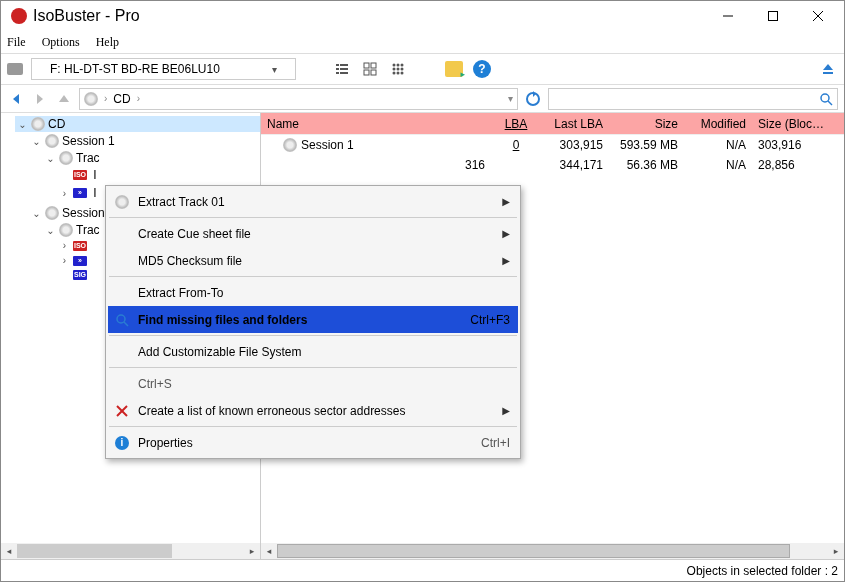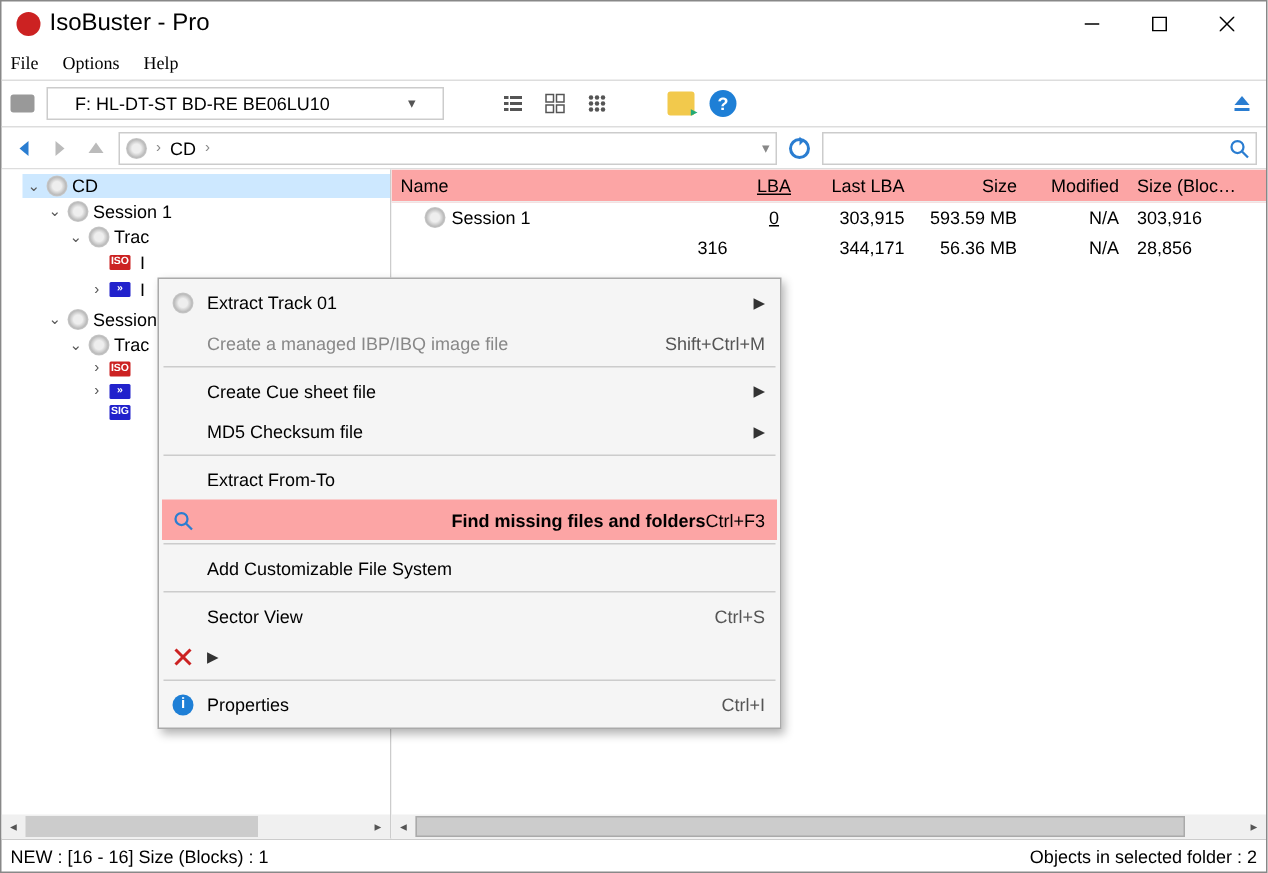--- a/index.html
+++ b/index.html
@@ -49,21 +49,21 @@
 .col-mod { width: 68px; text-align: right; }
 .col-sizeblk { width: 80px; text-align: left; }
 .listrow { display: flex; height: 20px; align-items: center; }
 .listrow .disc { width: 14px; height: 14px; background: radial-gradient(circle,#eee 30%,#bbb 60%,#eee 100%); border-radius: 50%; margin-right: 4px; display:inline-block; vertical-align:middle; }
 .contextmenu { position: absolute; left: 104px; top: 152px; width: 416px; background: #f5f5f5; border: 1px solid #aaa; box-shadow: 2px 3px 6px rgba(0,0,0,0.3); z-index: 100; padding: 2px; margin-top: 32px; }
 .cm-row { display: flex; align-items: center; height: 27px; padding: 0 8px 0 30px; position: relative; cursor: pointer; font-size: 12px; }
 .cm-row .cm-icon { position: absolute; left: 6px; width: 16px; height: 16px; display:flex;align-items:center;justify-content:center; }
 .cm-row .cm-label { flex: 1; }
 .cm-row .cm-shortcut { color: #555; font-size: 12px; }
 .cm-row.disabled { color: #888; }
-.cm-row.highlight { background: #fca5a5; color: #000; text-align: right; }
+.cm-row.highlight { background: #1d4ed8; color: #000; }
 .cm-row.highlight .cm-shortcut { color: #000; }
 .cm-sep { height: 1px; background: #ccc; margin: 2px 1px; }
 .cm-sub { font-size: 10px; color: #333; }
 .statusbar { height: 22px; border-top: 1px solid #ccc; display: flex; align-items: center; padding: 0 6px; font-size: 12px; }
 .statusbar .spacer { flex: 1; }
 .hscroll { position: absolute; bottom: 0; left: 0; right: 0; height: 16px; background: #f0f0f0; display:flex; align-items:center; }
 .hscroll .thumb { height: 14px; background: #ccc; border: 1px solid #aaa; }
 .hscroll .arrow { width:16px; height:16px; display:flex;align-items:center;justify-content:center; font-size:9px; color:#555;}
 .tree-hscroll { position: absolute; bottom:0; left:0; right:0; height:16px; background:#f0f0f0; display:flex; align-items:center;}
 .tree-hscroll .thumb{height:14px;background:#ccc;flex:0 0 60%;}
@@ -325,24 +325,20 @@
 </div>
 
 <div class="contextmenu">
   <div class="cm-row">
     <span class="cm-icon">
         <span style="width:14px;height:14px;background:radial-gradient(circle,#eee 30%,#bbb 60%,#eee 100%);border-radius:50%;display:inline-block"></span>
       </span>
     <span class="cm-label">Extract Track 01</span>
     <span class="cm-sub">▶</span>
   </div>
-  <div class="cm-row disabled">
-    <span class="cm-label">Create a managed IBP/IBQ image file</span>
-    <span class="cm-shortcut">Shift+Ctrl+M</span>
-  </div>
   <div class="cm-sep"></div>
   <div class="cm-row">
     <span class="cm-label">Create Cue sheet file</span>
     <span class="cm-sub">▶</span>
   </div>
   <div class="cm-row">
     <span class="cm-label">MD5 Checksum file</span>
     <span class="cm-sub">▶</span>
   </div>
   <div class="cm-sep"></div>
@@ -358,39 +354,38 @@
       </span>
     <span class="cm-label" style="font-weight:bold">Find missing files and folders</span>
     <span class="cm-shortcut">Ctrl+F3</span>
   </div>
   <div class="cm-sep"></div>
   <div class="cm-row">
     <span class="cm-label">Add Customizable File System</span>
   </div>
   <div class="cm-sep"></div>
   <div class="cm-row">
-    <span class="cm-label">Sector View</span>
     <span class="cm-shortcut">Ctrl+S</span>
   </div>
   <div class="cm-row">
     <span class="cm-icon">
         <svg width="12" height="12">
           <line x1="1" y1="1" x2="11" y2="11" stroke="#c22" stroke-width="2"></line>
           <line x1="11" y1="1" x2="1" y2="11" stroke="#c22" stroke-width="2"></line>
         </svg>
       </span>
+    <span class="cm-label">Create a list of known erroneous sector addresses</span>
     <span class="cm-sub">▶</span>
   </div>
   <div class="cm-sep"></div>
   <div class="cm-row">
     <span class="cm-icon">
         <span style="width:14px;height:14px;border-radius:50%;background:#1e7fd6;color:#fff;display:inline-flex;align-items:center;justify-content:center;font-weight:bold;font-size:10px">i</span>
       </span>
     <span class="cm-label">Properties</span>
     <span class="cm-shortcut">Ctrl+I</span>
   </div>
 </div>
 
 <div class="statusbar">
-  <span>NEW : [16 - 16]  Size (Blocks) : 1</span>
   <span class="spacer"></span>
   <span>Objects in selected folder : 2</span>
 </div>
 
 </body></html>

